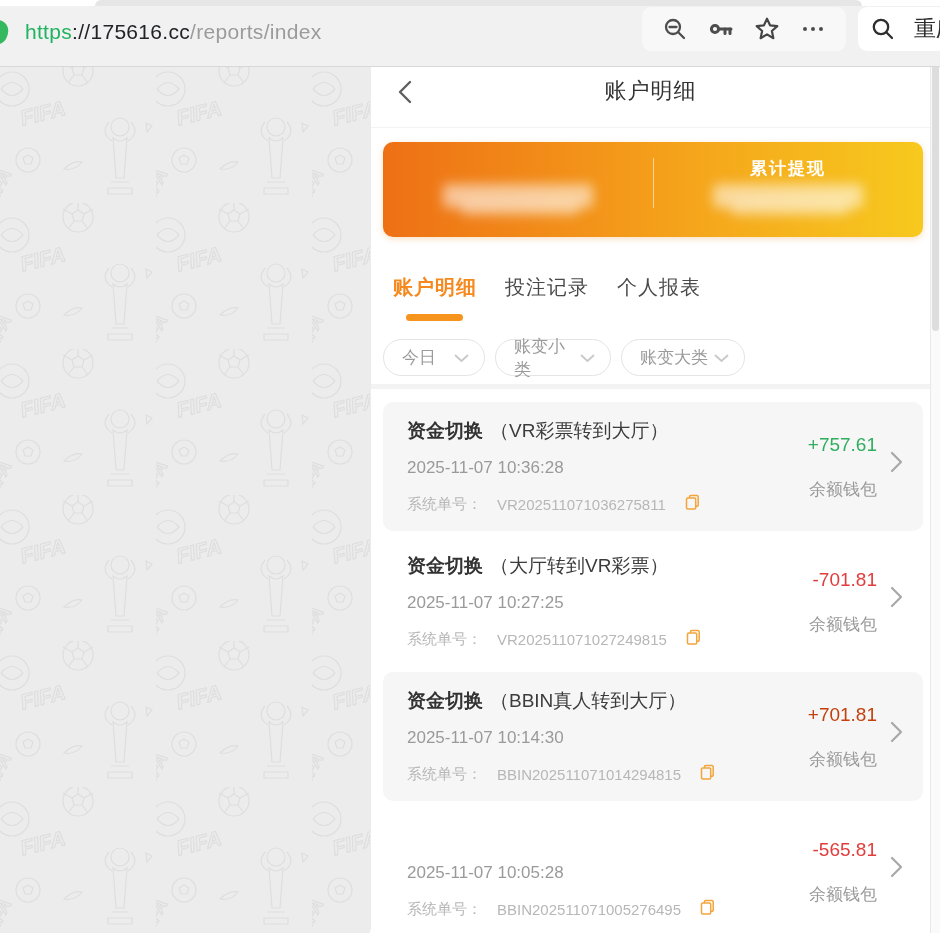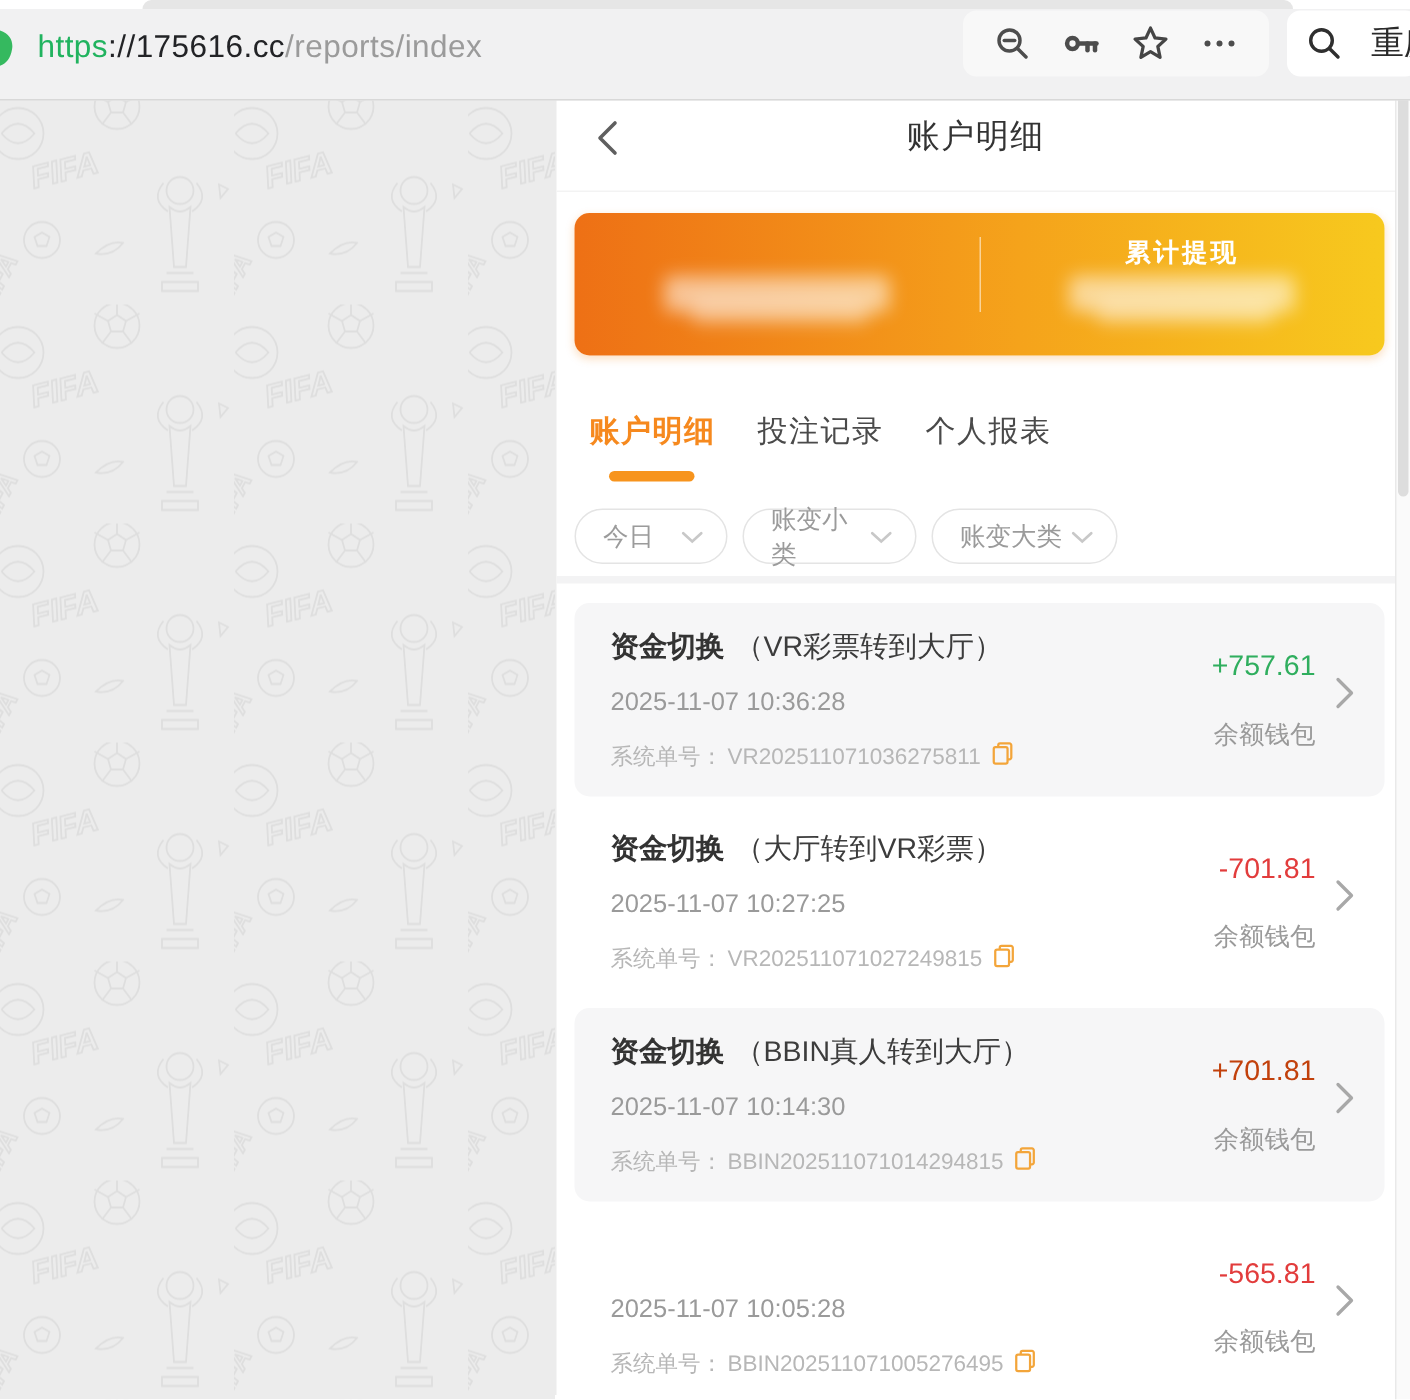--- a/index.html
+++ b/index.html
@@ -75,21 +75,21 @@
   .list-divider{ position:absolute; left:0; top:330px; width:560px; height:5px;
     background:#f3f3f4;}
   
   .txn{ position:absolute; left:12px; width:540px; height:129px;}
   .txn.shaded{ background:#f6f6f7; border-radius:10px;}
   .txn-title{ position:absolute; left:24px; top:16px; font-size:19px; color:#333;}
   .txn-title b{ font-weight:bold; }
   .txn-sub{ margin-left:7px; font-weight:400; color:#3c3c3c;}
   .txn-time{ position:absolute; left:24px; top:56px; font-size:17px; color:#9a9a9a;}
   .txn-order{ position:absolute; left:24px; top:92px; font-size:15px; color:#b7b7b7;
-    display:flex; align-items:center; gap:7px;}
+    display:flex; align-items:center; gap:19px;}
   .txn-amount{ position:absolute; right:46px; top:32px; font-size:19px; font-weight:500;}
   .txn-wallet{ position:absolute; right:46px; top:76px; font-size:17px; color:#9a9a9a;}
   .txn-chevron{ position:absolute; right:20px; top:49px;}
 </style>
 </head>
 <body>
 
 <div class="browser-bar">
   <div class="tabstrip">
     <div class="tab-hint"></div>

